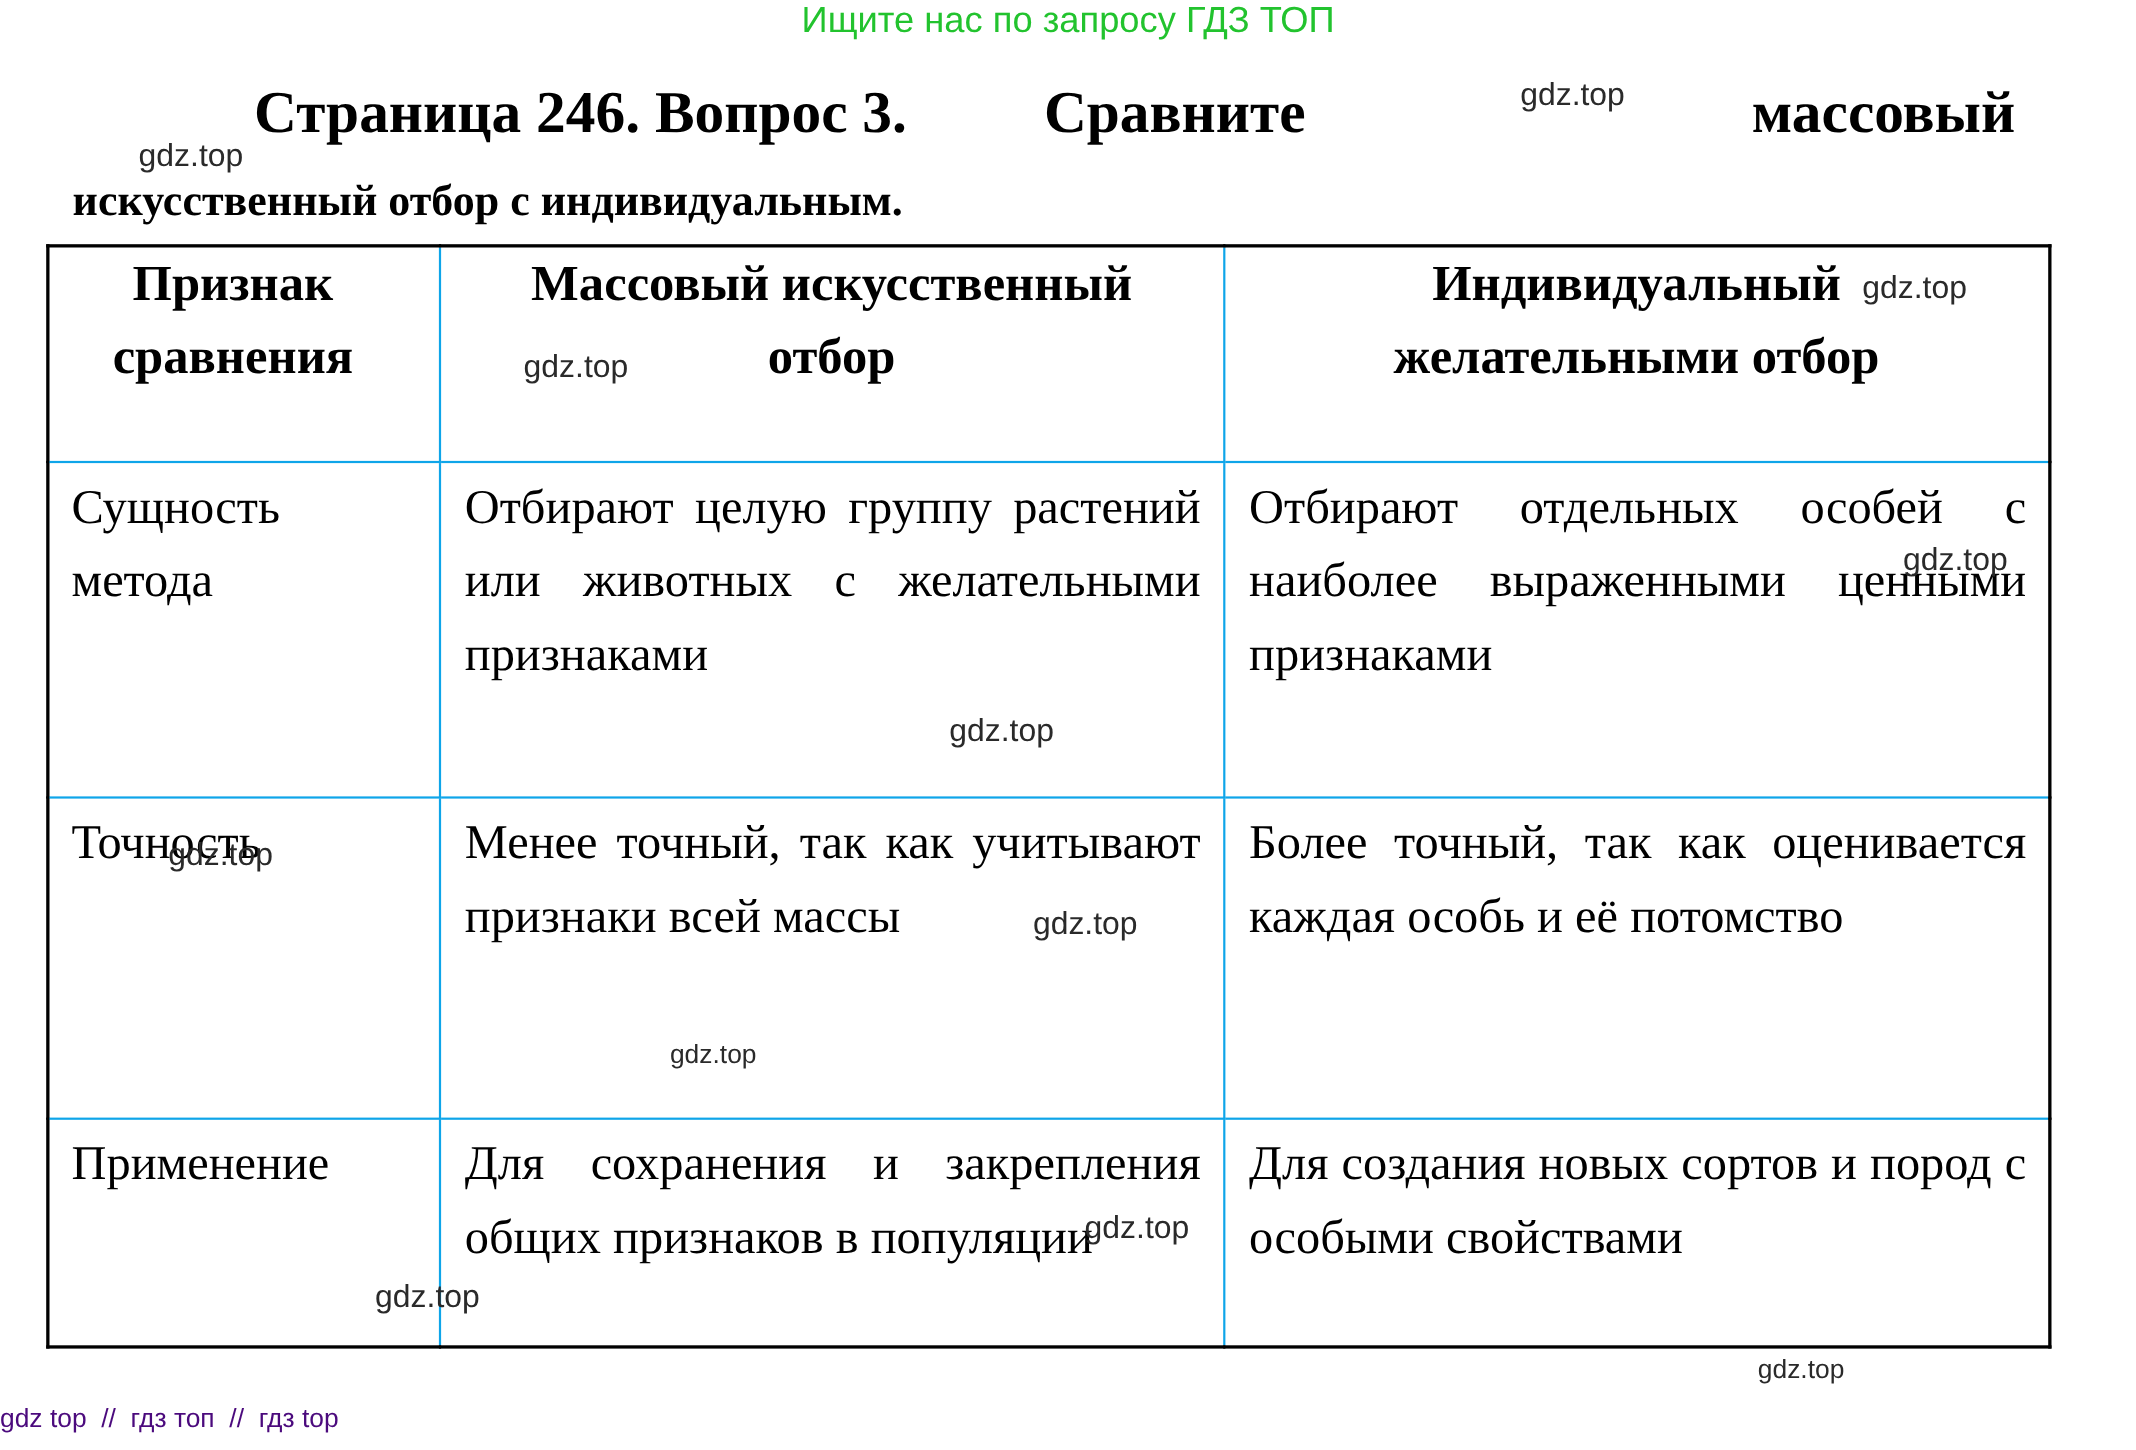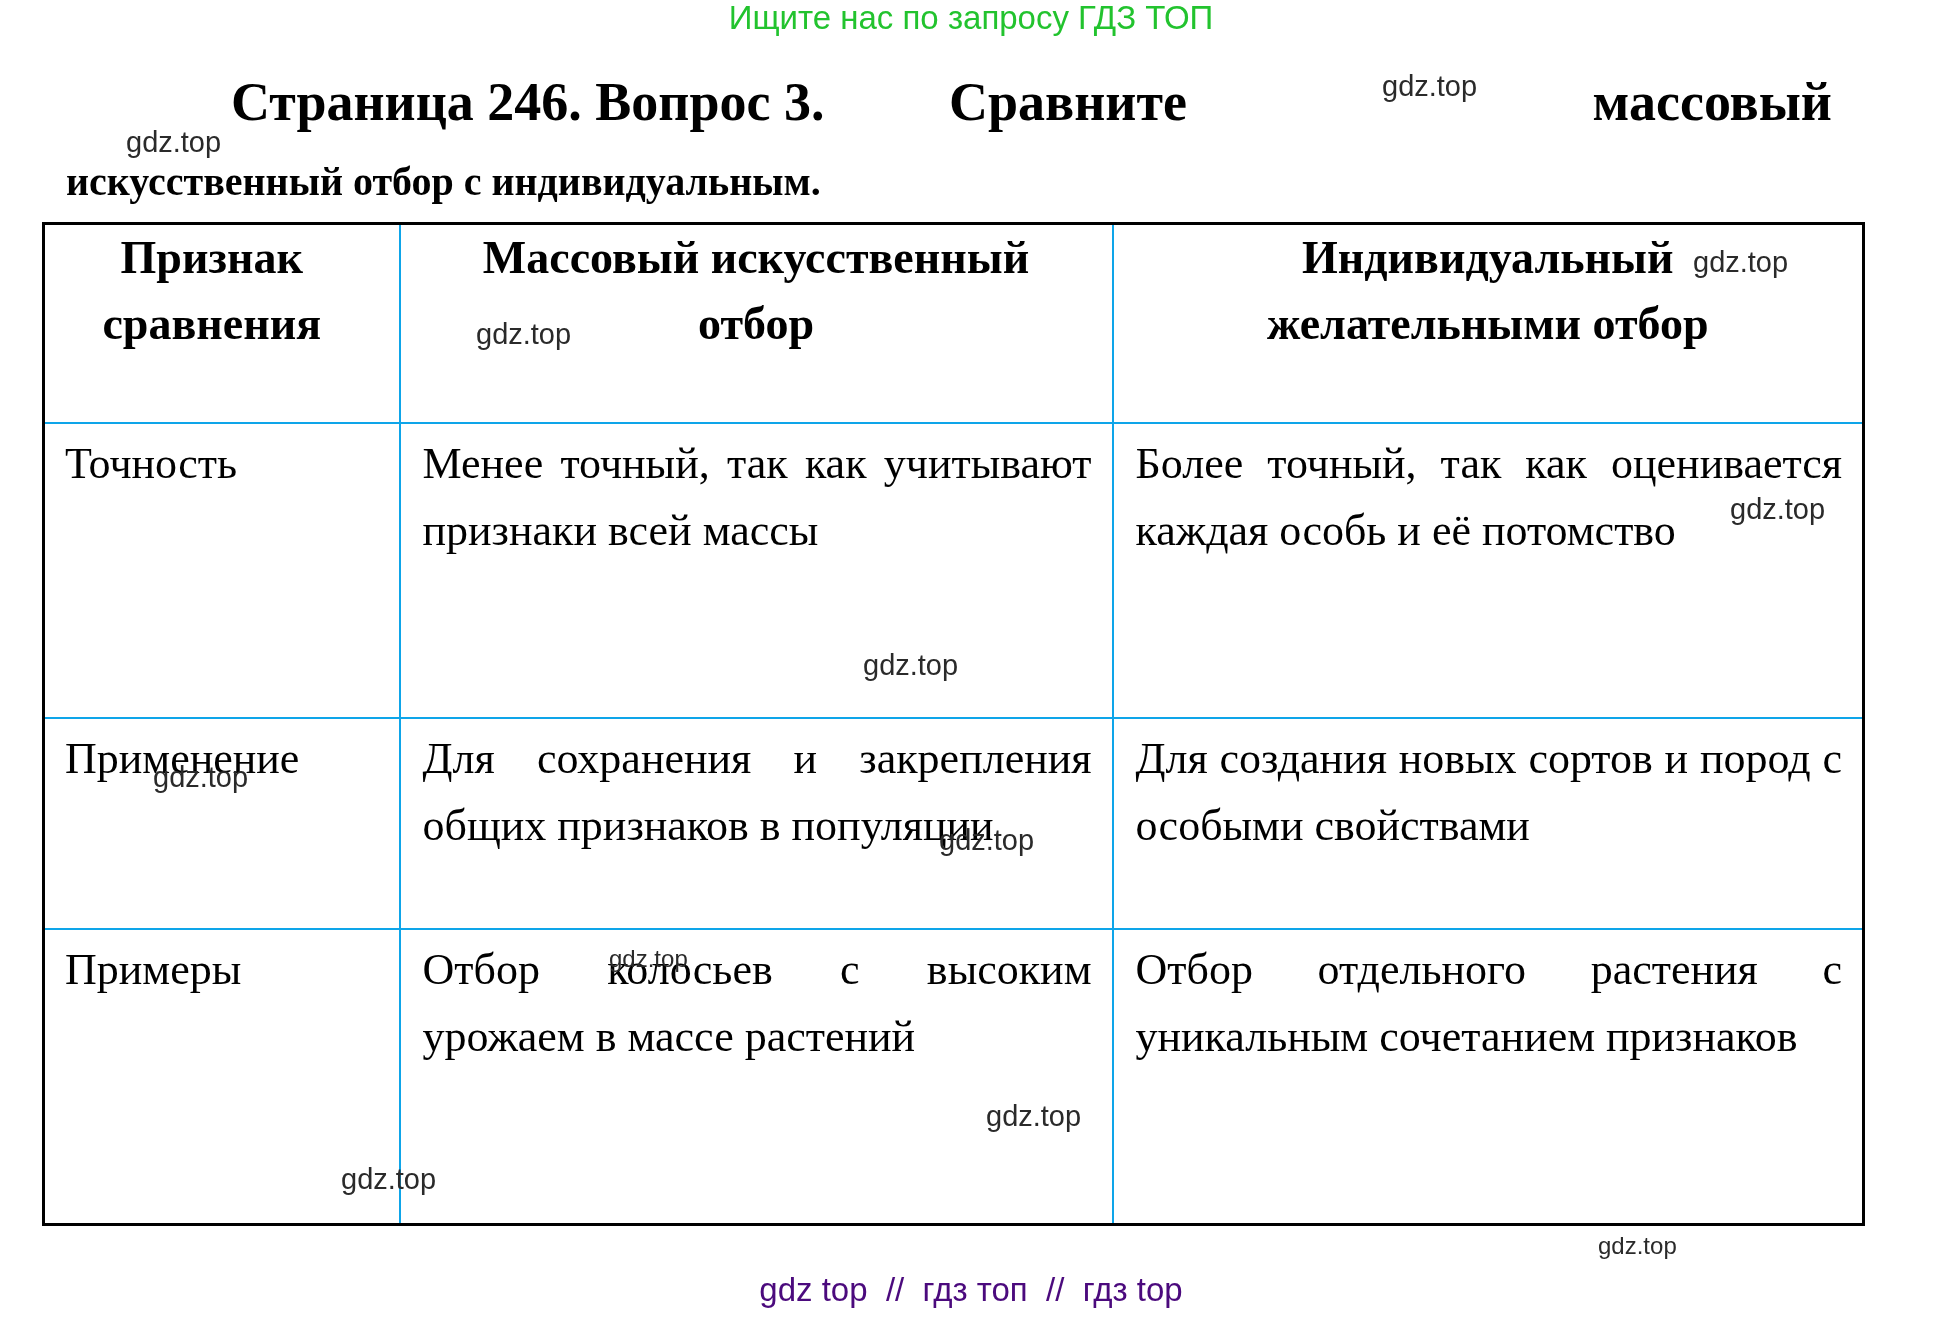--- a/index.html
+++ b/index.html
@@ -25,22 +25,22 @@
   table.cmp td { font-size:44px; line-height:67px; }
   .cell { padding:6px 20px 0 22px; text-align:justify; text-align-last:left; }
   .feat { padding:6px 10px 0 20px; }
   col.c1 { width:356px; } col.c2 { width:713px; } col.c3 { width:751px; }
   tr.h { height:133px; } tr.r1 { height:202px; } tr.r2 { height:134px; }
   tr.r3 { height:200px; } tr.r4 { height:135px; } tr.r5 { height:200px; }
 
   .wm { position:absolute; font-size:29px; line-height:32px; color:#2a2a2a; white-space:nowrap; }
   .wm.small { font-size:24px; line-height:26px; }
 
-  .footer { position:absolute; top:1272px; left:0; width:1942px; text-align:center;
-            font-size:33px; line-height:36px; color:#4b0a7d; white-space:pre; }
+  .footer { position:absolute; top:1272px; left:0; width:1942px; text-align:left;
+            font-size:24px; line-height:36px; color:#4b0a7d; white-space:pre; }
 </style>
 </head>
 <body>
 
 <div class="promo sans">Ищите нас по запросу ГДЗ ТОП</div>
 
 <div class="title1 serif">
   <span class="t-a">Страница 246. Вопрос 3.</span>
   <span class="t-b">Сравните</span>
   <span class="t-c">массовый</span>
@@ -58,20 +58,31 @@
     <th>
           <div style="padding:0 30px 0 10px">Признак сравнения</div>
         </th>
     <th>
           <div style="padding:0 25px">Массовый искусственный отбор</div>
         </th>
     <th>
           <div style="padding:0 110px">Индивидуальный желательными отбор</div>
         </th>
   </tr>
+  <tr class="r1">
+    <td>
+          <div class="feat" style="width:200px">Сущность метода</div>
+        </td>
+    <td>
+          <div class="cell">Отбирают целую группу растений или животных с желательными признаками</div>
+        </td>
+    <td>
+          <div class="cell">Отбирают отдельных особей с наиболее выраженными ценными признаками</div>
+        </td>
+  </tr>
   <tr class="r3">
     <td>
           <div class="feat">Точность</div>
         </td>
     <td>
           <div class="cell">Менее точный, так как учитывают признаки всей массы</div>
         </td>
     <td>
           <div class="cell">Более точный, так как оценивается каждая особь и её потомство</div>
         </td>
@@ -80,31 +91,20 @@
     <td>
           <div class="feat">Применение</div>
         </td>
     <td>
           <div class="cell">Для сохранения и закрепления общих признаков в популяции</div>
         </td>
     <td>
           <div class="cell">Для создания новых сортов и пород с особыми свойствами</div>
         </td>
   </tr>
-  <tr class="r5">
-    <td>
-          <div class="feat">Примеры</div>
-        </td>
-    <td>
-          <div class="cell">Отбор колосьев с высоким урожаем в массе растений</div>
-        </td>
-    <td>
-          <div class="cell">Отбор отдельного растения с уникальным сочетанием признаков</div>
-        </td>
-  </tr>
 </tbody>
   </table>
 
 <div class="wm sans" style="left:1382px;top:70px;">gdz.top</div>
 <div class="wm sans" style="left:126px;top:126px;">gdz.top</div>
 <div class="wm sans" style="left:1693px;top:246px;">gdz.top</div>
 <div class="wm sans" style="left:476px;top:318px;">gdz.top</div>
 <div class="wm sans" style="left:1730px;top:493px;">gdz.top</div>
 <div class="wm sans" style="left:863px;top:649px;">gdz.top</div>
 <div class="wm sans" style="left:153px;top:761px;">gdz.top</div>

